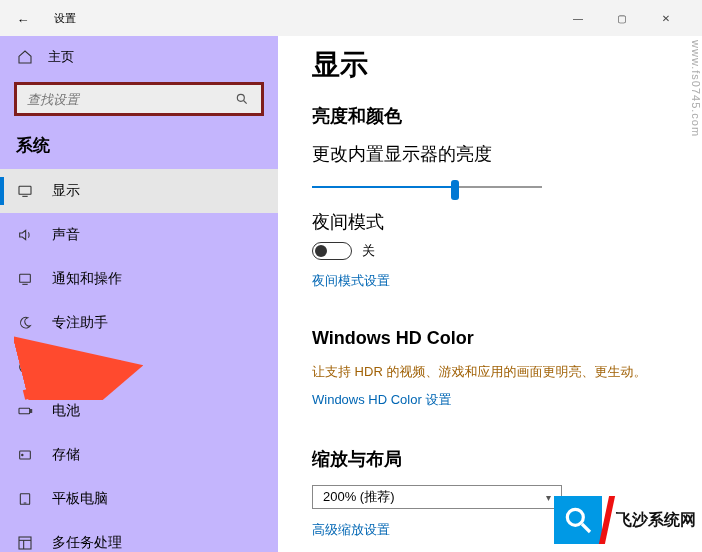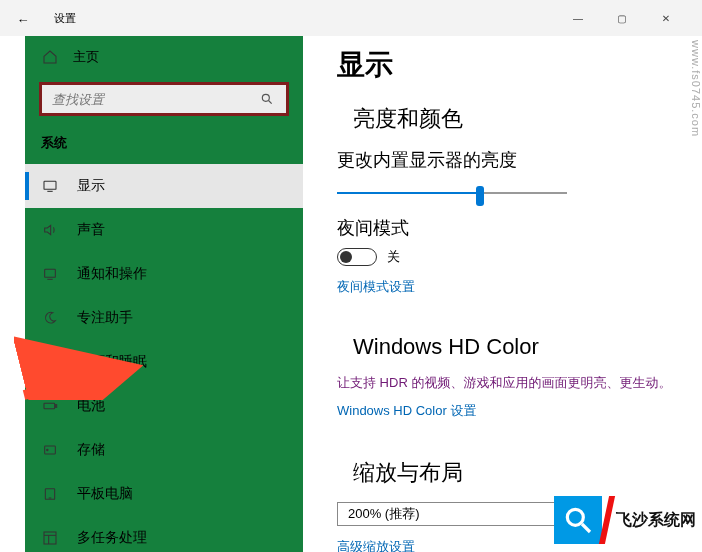--- a/index.html
+++ b/index.html
@@ -21,24 +21,23 @@
     padding: 0 14px;
     background: #f3f3f3;
   }
   .titlebar .back { width: 18px; text-align: center; cursor: pointer; }
   .titlebar .title { margin-left: 22px; font-size: 11px; }
   .titlebar .spacer { flex: 1; }
   .winbtn { width: 44px; height: 36px; display: flex; align-items: center; justify-content: center; cursor: pointer; font-family: "Segoe UI Symbol", sans-serif; font-size: 10px; color: #444; }
   .body { flex: 1; display: flex; overflow: hidden; }
   .sidebar {
     width: 278px;
-    background: #15803d;
+    background: #c4b5fd;
     padding: 6px 0 18px 0;
     overflow-y: auto;
-    margin-left: 25px;
   }
   .home-row {
     display: flex; align-items: center;
     padding: 6px 16px 12px 16px;
     gap: 14px; cursor: pointer;
   }
   .home-row .icon { width: 18px; display:flex; align-items:center; justify-content:center; }
   .searchbox {
     margin: 4px 14px 18px 14px;
     height: 34px;
@@ -48,21 +47,21 @@
     padding: 0 10px;
     background: #ededed;
   }
   .searchbox input {
     flex: 1; border: none; outline: none; background: transparent;
     font-size: 13px; font-style: italic; color: #666;
   }
   .searchbox .sicon { width: 16px; color: #555; }
   .section-label {
     padding: 0 16px 12px 16px;
-    font-size: 13px; font-weight: 600;
+    font-size: 17px; font-weight: 600;
   }
   .nav { list-style: none; }
   .nav li {
     display: flex; align-items: center;
     height: 44px;
     padding: 0 16px;
     gap: 18px;
     cursor: pointer;
     position: relative;
   }
@@ -71,36 +70,36 @@
   }
   .nav li.selected { background: #e6e6e6; }
   .nav .icon { width: 18px; height:18px; display:flex; align-items:center; justify-content:center; color:#333; }
   .nav .label { font-size: 14px; }
   .content {
     flex: 1;
     padding: 10px 24px 0 34px;
     overflow-y: auto;
   }
   .content h1 { font-size: 28px; font-weight: 600; margin-bottom: 20px; }
-  .content h2 { font-size: 22px; font-weight: 400; margin: 16px 0 14px 16px; }
+  .content h2 { font-size: 18px; font-weight: 700; margin: 16px 0 14px 0; }
   .content .field-label { font-size: 18px; margin: 8px 0 8px 0; color:#000; }
   .slider-wrap { position: relative; height: 28px; width: 230px; margin-bottom: 4px;}
   .slider-track { position:absolute; top: 12px; left:0; right:0; height:2px; background:#999; }
   .slider-fill  { position:absolute; top: 12px; left:0; height:2px; background:#0078d4; }
   .slider-thumb { position:absolute; top:6px; width:8px; height:20px; background:#0078d4; border-radius:3px; }
   .toggle-row { display:flex; align-items:center; gap:10px; margin: 4px 0 10px 0; }
   .toggle {
     width: 40px; height: 18px; border:1px solid #333; border-radius: 9px;
     position: relative; cursor:pointer; background:#fff;
   }
   .toggle .knob {
     position:absolute; left:2px; top:2px; width:12px; height:12px; border-radius:50%; background:#333;
   }
   .link { color:#0066b4; font-size:13px; cursor:pointer; margin: 2px 0 12px 0; display:inline-block;}
-  .desc { font-size:13px; color:#701a75; margin: 0 0 8px 0; }
+  .desc { font-size:13px; color:#a16207; margin: 0 0 8px 0; }
   .dropdown {
     border:1px solid #888; height:24px; width: 250px;
     display:flex; align-items:center; padding:0 10px; justify-content:space-between;
     cursor:pointer; margin: 6px 0 10px 0; font-size:13px;
   }
   .dropdown .chev { font-size:10px; color:#555;}
   
   .watermark {
     position:absolute; right:0; top:40px; writing-mode: vertical-rl;
     font-size:11px; color:#aaa; letter-spacing:1px;

